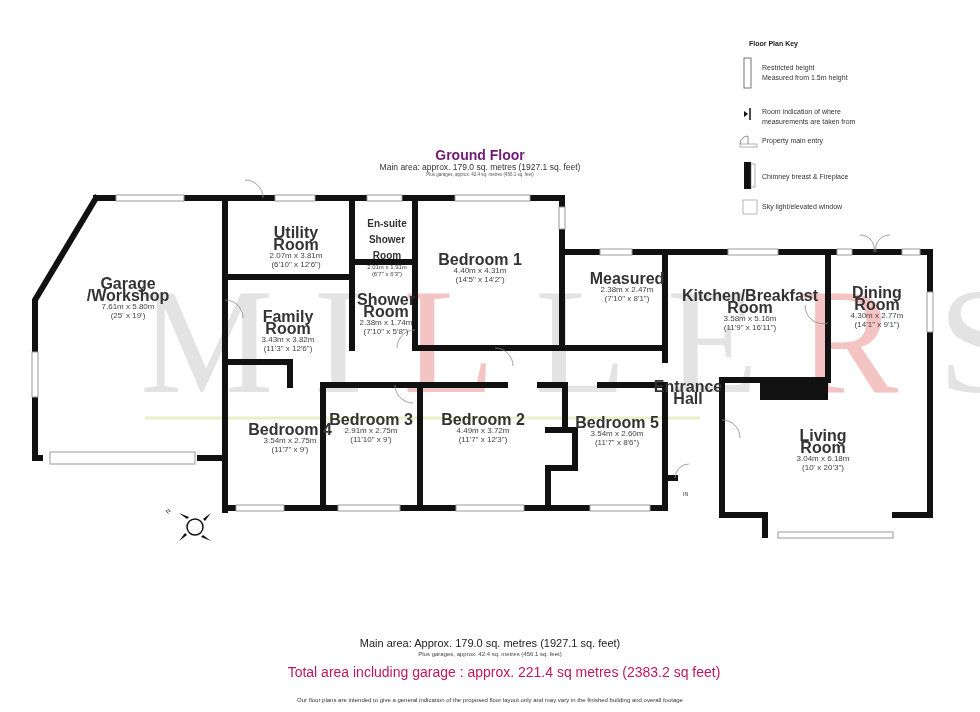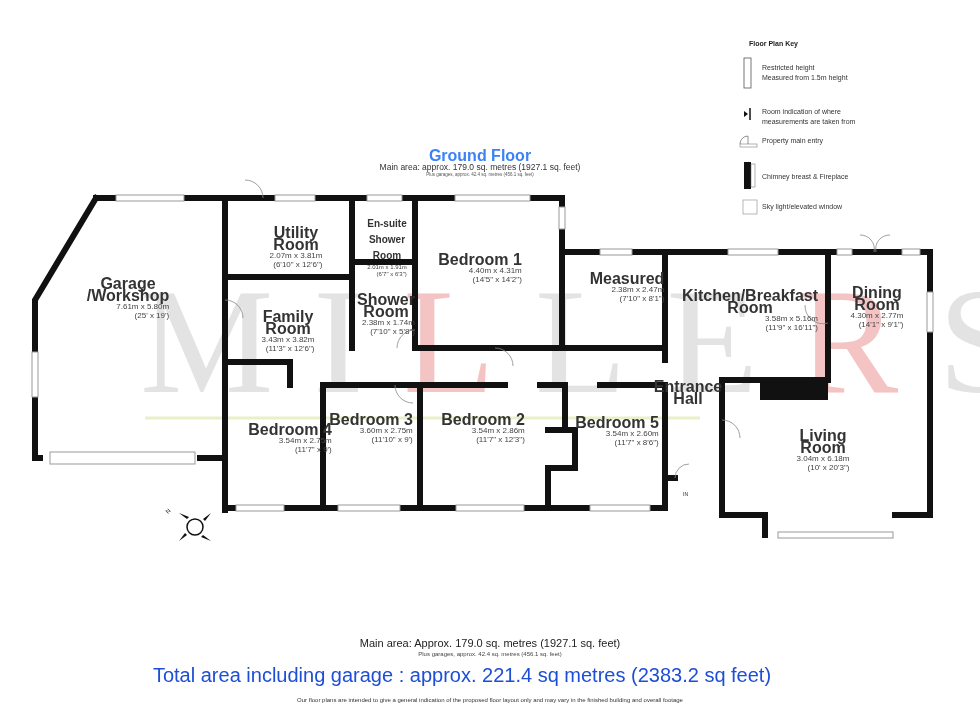--- a/index.html
+++ b/index.html
@@ -3,29 +3,29 @@
 <meta charset="utf-8">
 <style>
   html, body { margin:0; padding:0; background:#ffffff; }
   body { width:980px; height:712px; position:relative; overflow:hidden; font-family:"Liberation Sans", sans-serif; color:#222; }
   .abs { position:absolute; }
   .plan { position:absolute; left:0; top:0; width:980px; height:712px; }
   .watermark { position:absolute; font-family:"Liberation Serif", serif; font-size:150px; color:#e3e3e3; letter-spacing:40px; left:140px; top:255px; white-space:nowrap; }
   .watermark .red { color:#f4c4c4; }
   .room-label { position:absolute; text-align:center; transform:translateX(-50%); white-space:nowrap; }
   .room-name { font-weight:bold; font-size:16px; line-height:12px; color:#333; white-space:pre-line; }
-  .room-dim { font-size:8px; line-height:9px; color:#444;text-align:right; }
-  .header-title { position:absolute; left:480px; top:147px; transform:translateX(-50%); font-weight:bold; font-size:16px; color:#3b82f6; white-space:nowrap; }
+  .room-dim { font-size:8px; line-height:9px; color:#444; }
+  .header-title { position:absolute; left:480px; top:147px; transform:translateX(-50%); font-weight:bold; font-size:14px; color:#701a75; white-space:nowrap; }
   .header-main { position:absolute; left:480px; top:162px; transform:translateX(-50%); font-size:8.5px; color:#333; white-space:nowrap; }
   .header-sub { position:absolute; left:480px; top:172px; transform:translateX(-50%); font-size:4.5px; color:#555; white-space:nowrap; }
   .key-title { position:absolute; left:749px; top:40px; font-weight:bold; font-size:7px; color:#222; }
   .key-item { position:absolute; left:762px; font-size:7px; line-height:10px; color:#333; white-space:pre-line; }
   .footer-main { position:absolute; left:490px; top:637px; transform:translateX(-50%); font-size:11px; color:#222; white-space:nowrap; }
   .footer-sub { position:absolute; left:490px; top:651px; transform:translateX(-50%); font-size:6px; color:#444; white-space:nowrap; }
-  .footer-total { position:absolute; left:462px; top:664px; transform:translateX(-50%); font-size:20px; color:#1d4ed8; white-space:nowrap; }
+  .footer-total { position:absolute; left:504px; top:664px; transform:translateX(-50%); font-size:14px; color:#be185d; white-space:nowrap; }
   .disclaimer { position:absolute; left:490px; top:697px; transform:translateX(-50%); font-size:6px; color:#333; white-space:nowrap; }
   .entry-in { position:absolute; left:683px; top:491px; font-size:5px; color:#222; }
 </style>
 </head>
 <body>
 
 <div class="watermark"><span>MI</span><span class="red">L</span><span>LE</span><span class="red">R</span><span>S</span></div>
 
 <svg class="plan" viewBox="0 0 980 712" xmlns="http://www.w3.org/2000/svg">
 
@@ -202,26 +202,26 @@
   <div class="room-name">Entrance
 Hall</div>
 </div>
 <div class="room-label" style="left:270px; top:424px;margin-left:20px;">
   <div class="room-name">Bedroom 4</div>
   <div class="room-dim">3.54m x 2.75m</div>
   <div class="room-dim">(11'7" x 9')</div>
 </div>
 <div class="room-label" style="left:371px; top:414px;">
   <div class="room-name">Bedroom 3</div>
-  <div class="room-dim">3.60m x 2.75m</div>
+  <div class="room-dim">2.91m x 2.75m</div>
   <div class="room-dim">(11'10" x 9')</div>
 </div>
 <div class="room-label" style="left:483px; top:414px;">
   <div class="room-name">Bedroom 2</div>
-  <div class="room-dim">3.54m x 2.86m</div>
+  <div class="room-dim">4.49m x 3.72m</div>
   <div class="room-dim">(11'7" x 12'3")</div>
 </div>
 <div class="room-label" style="left:617px; top:417px;">
   <div class="room-name">Bedroom 5</div>
   <div class="room-dim">3.54m x 2.60m</div>
   <div class="room-dim">(11'7" x 8'6")</div>
 </div>
 <div class="room-label" style="left:823px; top:430px;">
   <div class="room-name">Living
 Room</div>

